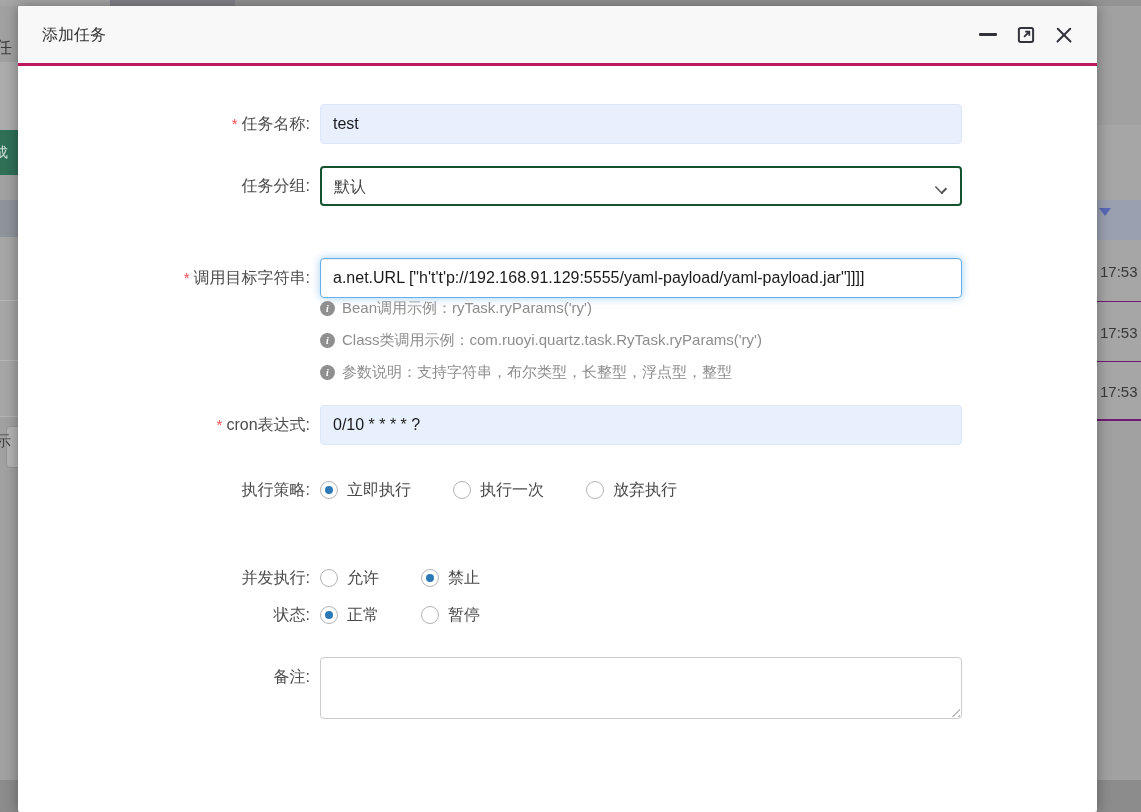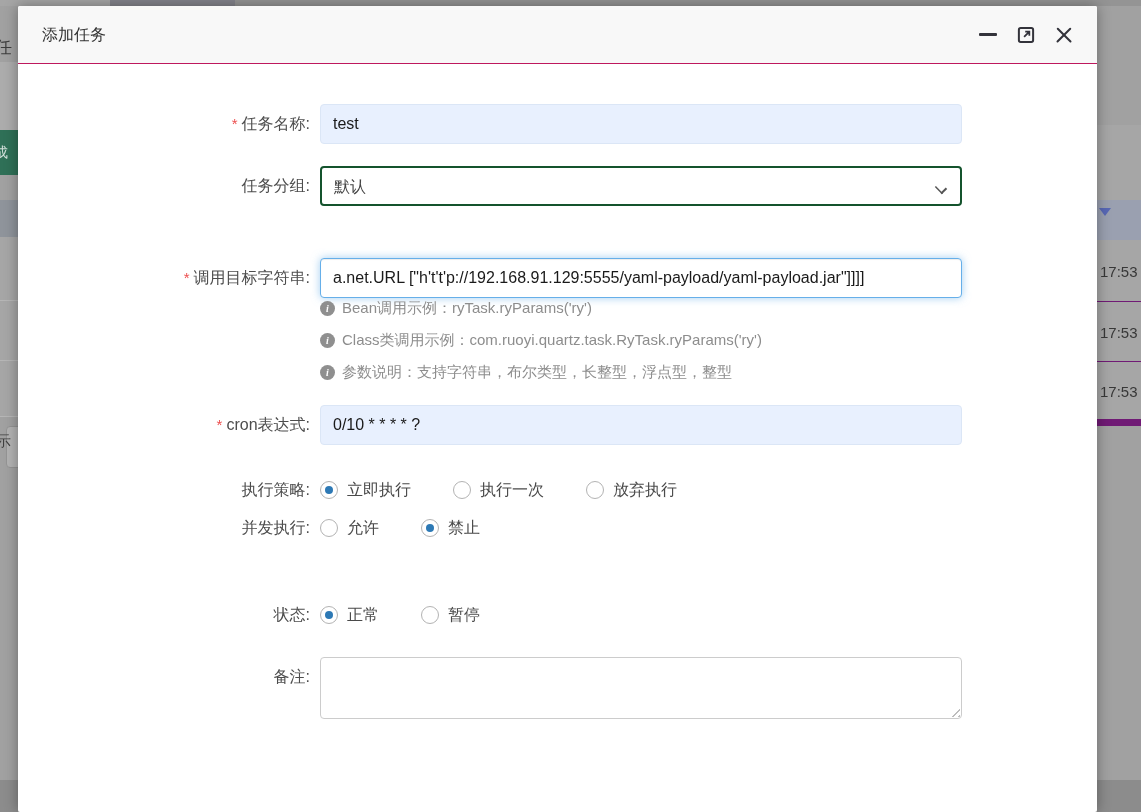--- a/index.html
+++ b/index.html
@@ -20,27 +20,27 @@
   #left-strip .tbl-rows{position:absolute;left:0;top:231px;width:18px;height:180px;background:#a6a6a6;}
   #left-strip .row-line{position:absolute;left:0;width:18px;height:1px;background:#b6b6b6;}
   #left-strip .pg-partial{position:absolute;left:-4px;top:424px;font-size:15px;color:#3f3f3f;line-height:22px;white-space:nowrap;}
   #left-strip .pg-box{position:absolute;left:6px;top:420px;width:20px;height:40px;background:#b3b3b3;border:1px solid #949494;border-radius:4px;}
   #left-strip .bottom-dark{position:absolute;left:0;top:774px;width:18px;height:32px;background:#8c8c8c;}
 
   #right-strip{left:1097px;top:6px;width:44px;height:806px;background:#a1a1a1;overflow:hidden;}
   #right-strip .srch-band{position:absolute;left:0;top:119px;width:44px;height:75px;background:#a6a6a6;}
   #right-strip .tbl-head{position:absolute;left:0;top:194px;width:44px;height:40px;background:#9aa0b0;}
   #right-strip .sort-desc{position:absolute;left:2px;top:202px;width:0;height:0;border-left:6px solid transparent;border-right:6px solid transparent;border-top:8px solid #5868b5;}
-  #right-strip .trow{position:absolute;left:0;width:44px;background:#a6a6a6;border-bottom:7px solid #701a75;color:#383838;font-size:15px;}
+  #right-strip .trow{position:absolute;left:0;width:44px;background:#a6a6a6;border-bottom:2px solid #701a75;color:#383838;font-size:15px;}
   #right-strip .trow span{position:absolute;left:3px;top:50%;transform:translateY(-50%);}
   #right-strip .bottom-dark{position:absolute;left:0;top:774px;width:44px;height:32px;background:#8c8c8c;}
 
   
   #dialog{position:absolute;z-index:10;left:18px;top:6px;width:1079px;height:806px;background:#ffffff;border-radius:2px;box-shadow:0 0 14px rgba(0,0,0,.35);}
-  #dialog-header{position:absolute;left:0;top:0;width:100%;height:57px;background:#f8f8f8;border-bottom:1px solid #be185d;border-radius:2px 2px 0 0;}
+  #dialog-header{position:absolute;left:0;top:0;width:100%;height:57px;background:#f8f8f8;border-bottom:3px solid #be185d;border-radius:2px 2px 0 0;}
   #dialog-title{position:absolute;left:24px;top:0;height:57px;line-height:57px;font-size:16px;color:#333;}
   #dialog-controls{position:absolute;right:22px;top:0;height:57px;display:flex;align-items:center;gap:16px;}
   .ctrl{width:22px;height:22px;display:flex;align-items:center;justify-content:center;cursor:pointer;}
   .min-bar{width:18px;height:3px;background:#33333b;border-radius:1px;}
   .close-x{position:relative;width:18px;height:18px;}
   .close-x::before,.close-x::after{content:"";position:absolute;left:-1px;top:8px;width:20px;height:2.4px;background:#33333b;border-radius:1px;}
   .close-x::before{transform:rotate(45deg);}
   .close-x::after{transform:rotate(-45deg);}
 
   
@@ -187,21 +187,21 @@
             <span class="radio"></span>
             <span class="radio-label">执行一次</span>
           </span>
         <span class="radio-opt">
             <span class="radio"></span>
             <span class="radio-label">放弃执行</span>
           </span>
       </div>
     </div>
 
-    <div class="frow" style="top:510px;height:24px;">
+    <div class="frow" style="top:560px;height:24px;">
       <div class="flabel rlabel">并发执行:</div>
       <div class="fcontrol radio-row">
         <span class="radio-opt">
             <span class="radio"></span>
             <span class="radio-label">允许</span>
           </span>
         <span class="radio-opt">
             <span class="radio checked"></span>
             <span class="radio-label">禁止</span>
           </span>

